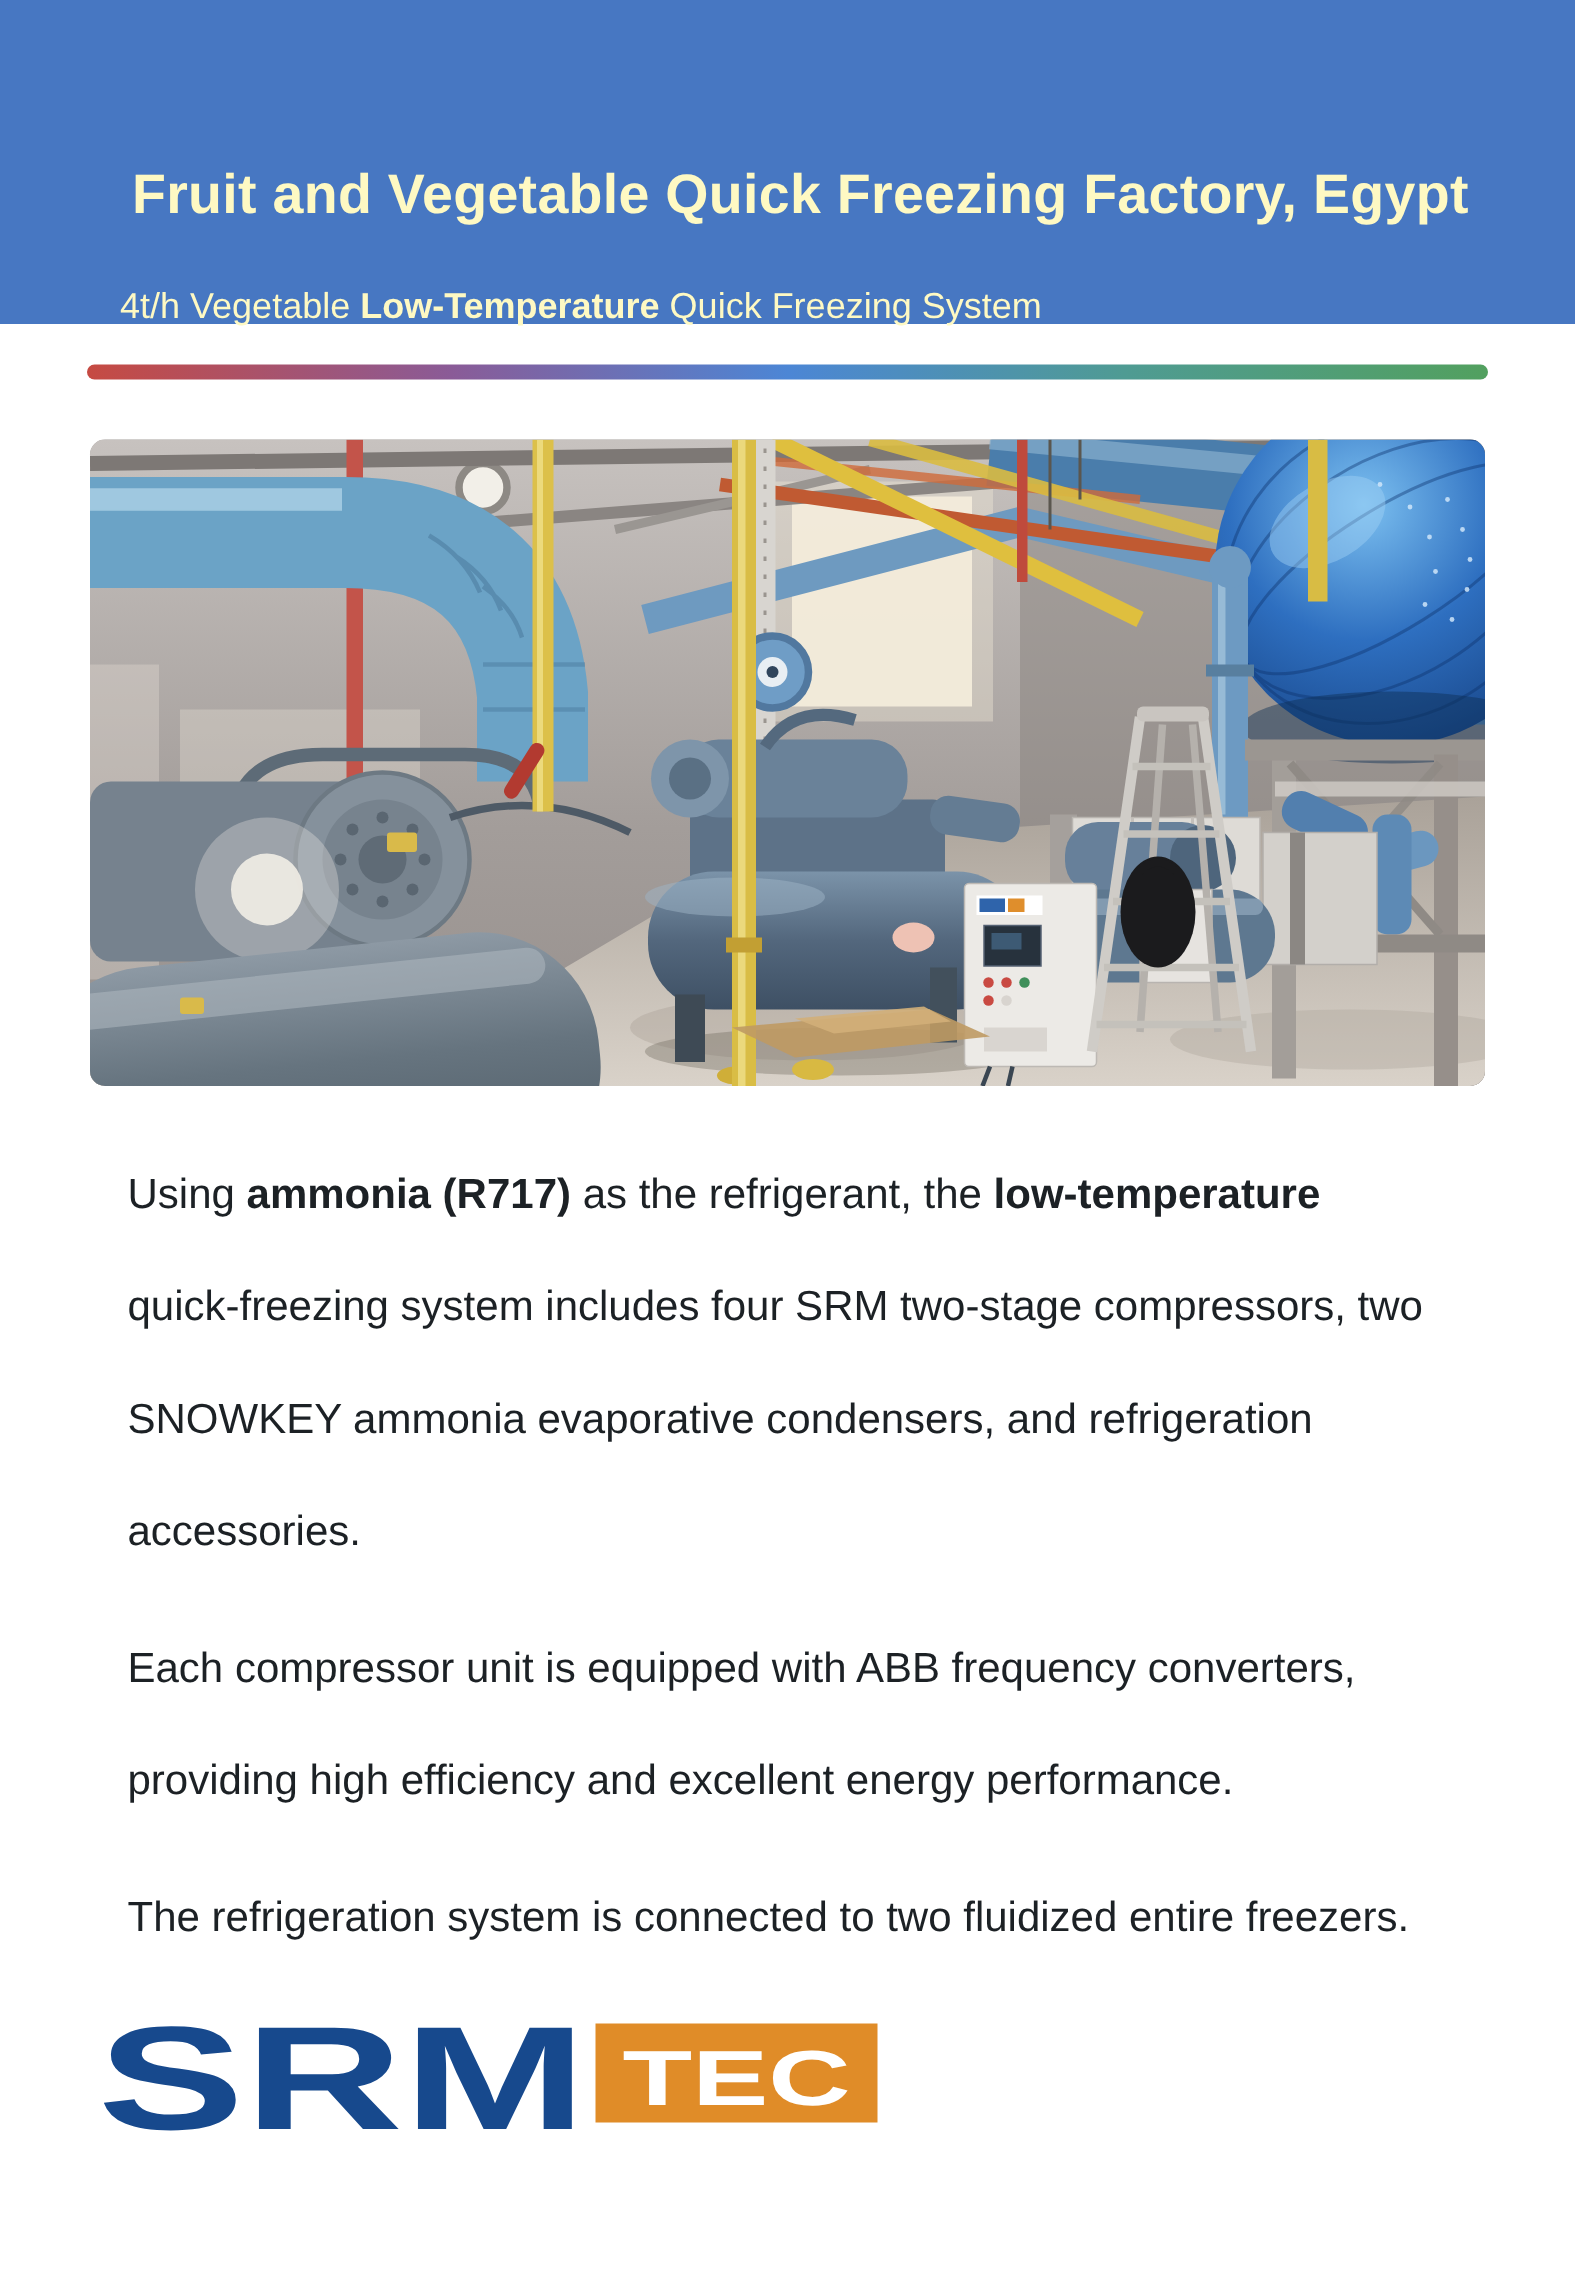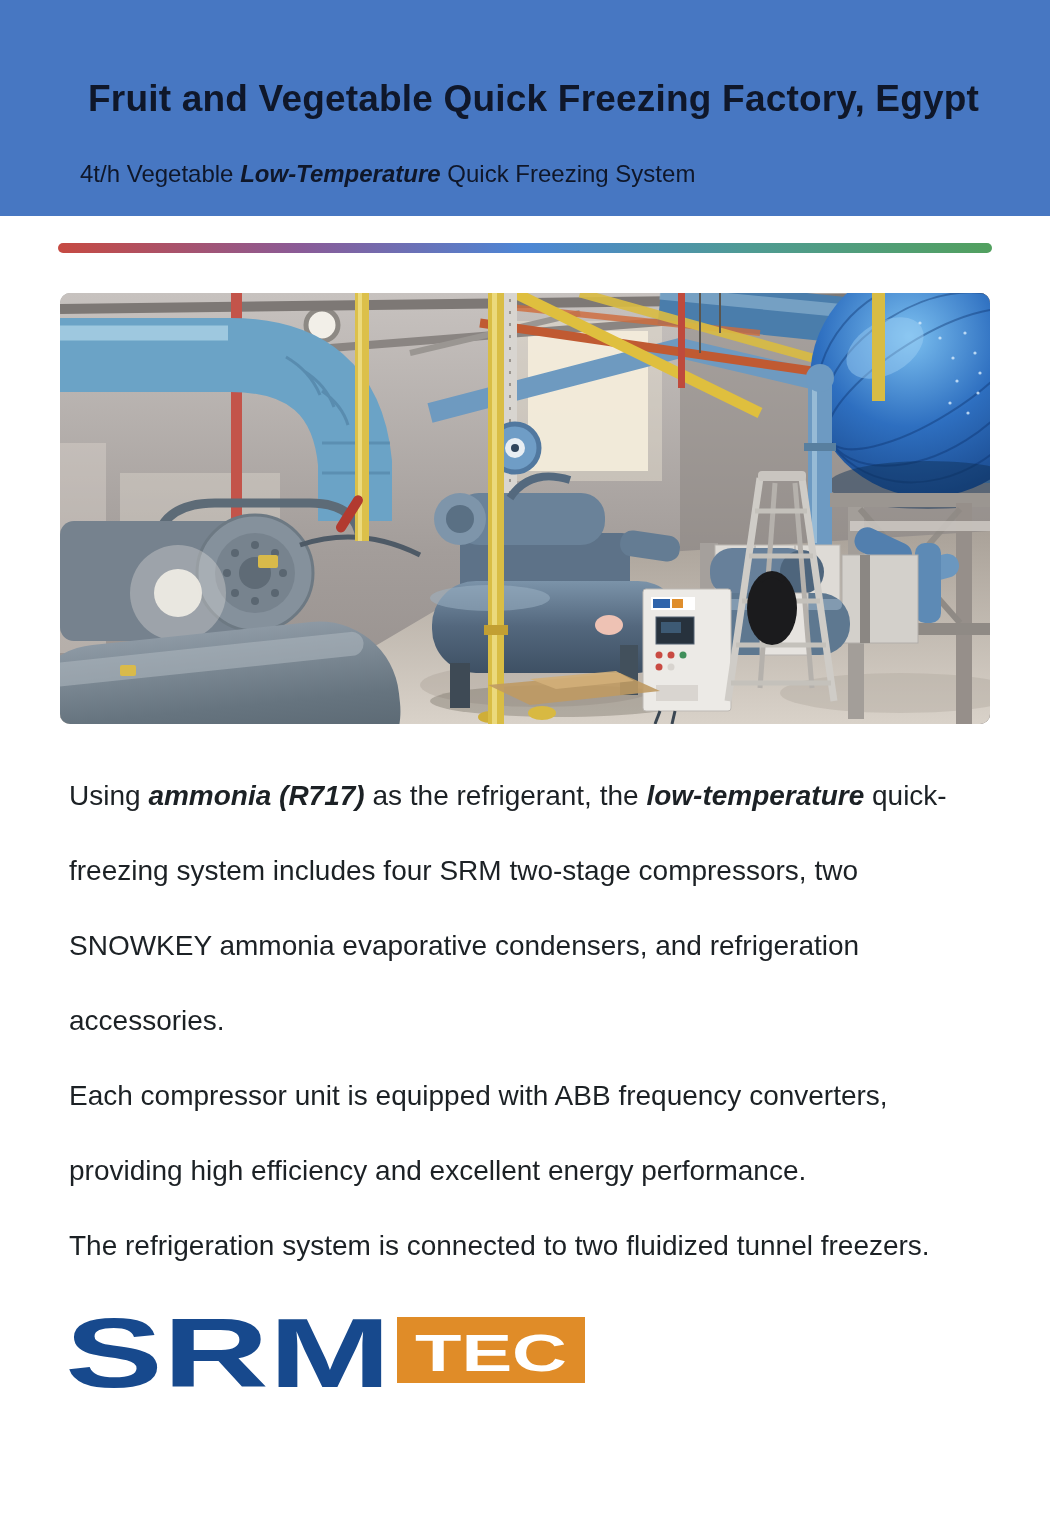--- a/index.html
+++ b/index.html
@@ -3,48 +3,48 @@
 <meta charset="utf-8">
 <style>
   html,body{margin:0;padding:0;background:#ffffff;}
   body{
     width:1050px;min-height:1518px;
     font-family:"Liberation Sans",sans-serif;
     color:#1c2125;
   }
   
   .hero{
-    background:#4777c2;height:216px;color:#0f172a;
-    box-sizing:border-box;padding-top:77px;
+    background:#4777c2;height:216px;color:#fef9c3;
+    box-sizing:border-box;padding-top:108px;
   }
   .hero-title{
     margin:0 0 0 88px;font-size:37px;line-height:44px;font-weight:700;
     letter-spacing:.2px;
   }
   .hero-subtitle{
     margin:38px 0 0 80px;font-size:24px;line-height:29px;font-weight:400;
   }
-  .emph{font-weight:700;font-style:italic;text-align:center;}
+  .emph{font-weight:700;text-align:center;}
   
   .divider{
     margin:27px 58px 0 58px;height:10px;border-radius:6px;
     background:linear-gradient(90deg,#c64a42 0%,#8a5b97 26%,#4c86d5 50%,#4f9b93 74%,#52a05f 100%);
   }
   
   .photo-frame{
     margin:40px 60px 0 60px;width:930px;height:431px;
     border-radius:10px;overflow:hidden;background:#a8a3a0;
   }
   .photo-frame svg{display:block;}
   
   .article{
     margin:34px 70px 0 69px;width:906px;
     font-size:28px;line-height:75px;
   }
-  .article p{margin:0;padding:0;}
+  .article p{margin:16px;padding:0;}
   
   .logo{margin:30px 0 0 65px;height:84px;}
 </style>
 </head>
 <body>
 
 <header class="hero">
   <h1 class="hero-title">Fruit and Vegetable Quick Freezing Factory, Egypt</h1>
   <div class="hero-subtitle">
     <span>4t/h Vegetable </span><span class="emph">Low-Temperature</span><span> Quick Freezing System</span>
@@ -281,21 +281,21 @@
     <polygon points="428,392 560,380 600,398 470,412" fill="#bf9a63" opacity="0.9"></polygon>
     <polygon points="470,386 556,378 574,388 496,396" fill="#d2af79" opacity="0.9"></polygon>
     <ellipse cx="549" cy="332" rx="14" ry="10" fill="#eec2b4"></ellipse>
   </g>
 </svg>
 </figure>
 
 <section class="article">
     <p><span>Using </span><strong class="emph">ammonia (R717)</strong><span> as the refrigerant, the </span><strong class="emph">low-temperature</strong><span> quick-freezing system includes four SRM two-stage compressors, two SNOWKEY ammonia evaporative condensers, and refrigeration accessories.</span></p>
     <p><span>Each compressor unit is equipped with ABB frequency converters, providing high efficiency and excellent energy performance.</span></p>
-    <p><span>The refrigeration system is connected to two fluidized tunnel freezers.</span></p>
+    <p><span>The refrigeration system is connected to two fluidized entire freezers.</span></p>
   </section>
 
 <div class="logo">
   <svg width="530" height="84" viewBox="0 0 530 84">
     <text x="0" y="74" font-family="Liberation Sans, sans-serif" font-size="98" font-weight="bold" fill="#17498d" textLength="326" lengthAdjust="spacingAndGlyphs">SRM</text>
     <rect x="332" y="4" width="188" height="66" fill="#e08c28"></rect>
     <text x="350" y="58" font-family="Liberation Sans, sans-serif" font-size="52" font-weight="bold" fill="#ffffff" textLength="152" lengthAdjust="spacingAndGlyphs">TEC</text>
   </svg>
 </div>
 

